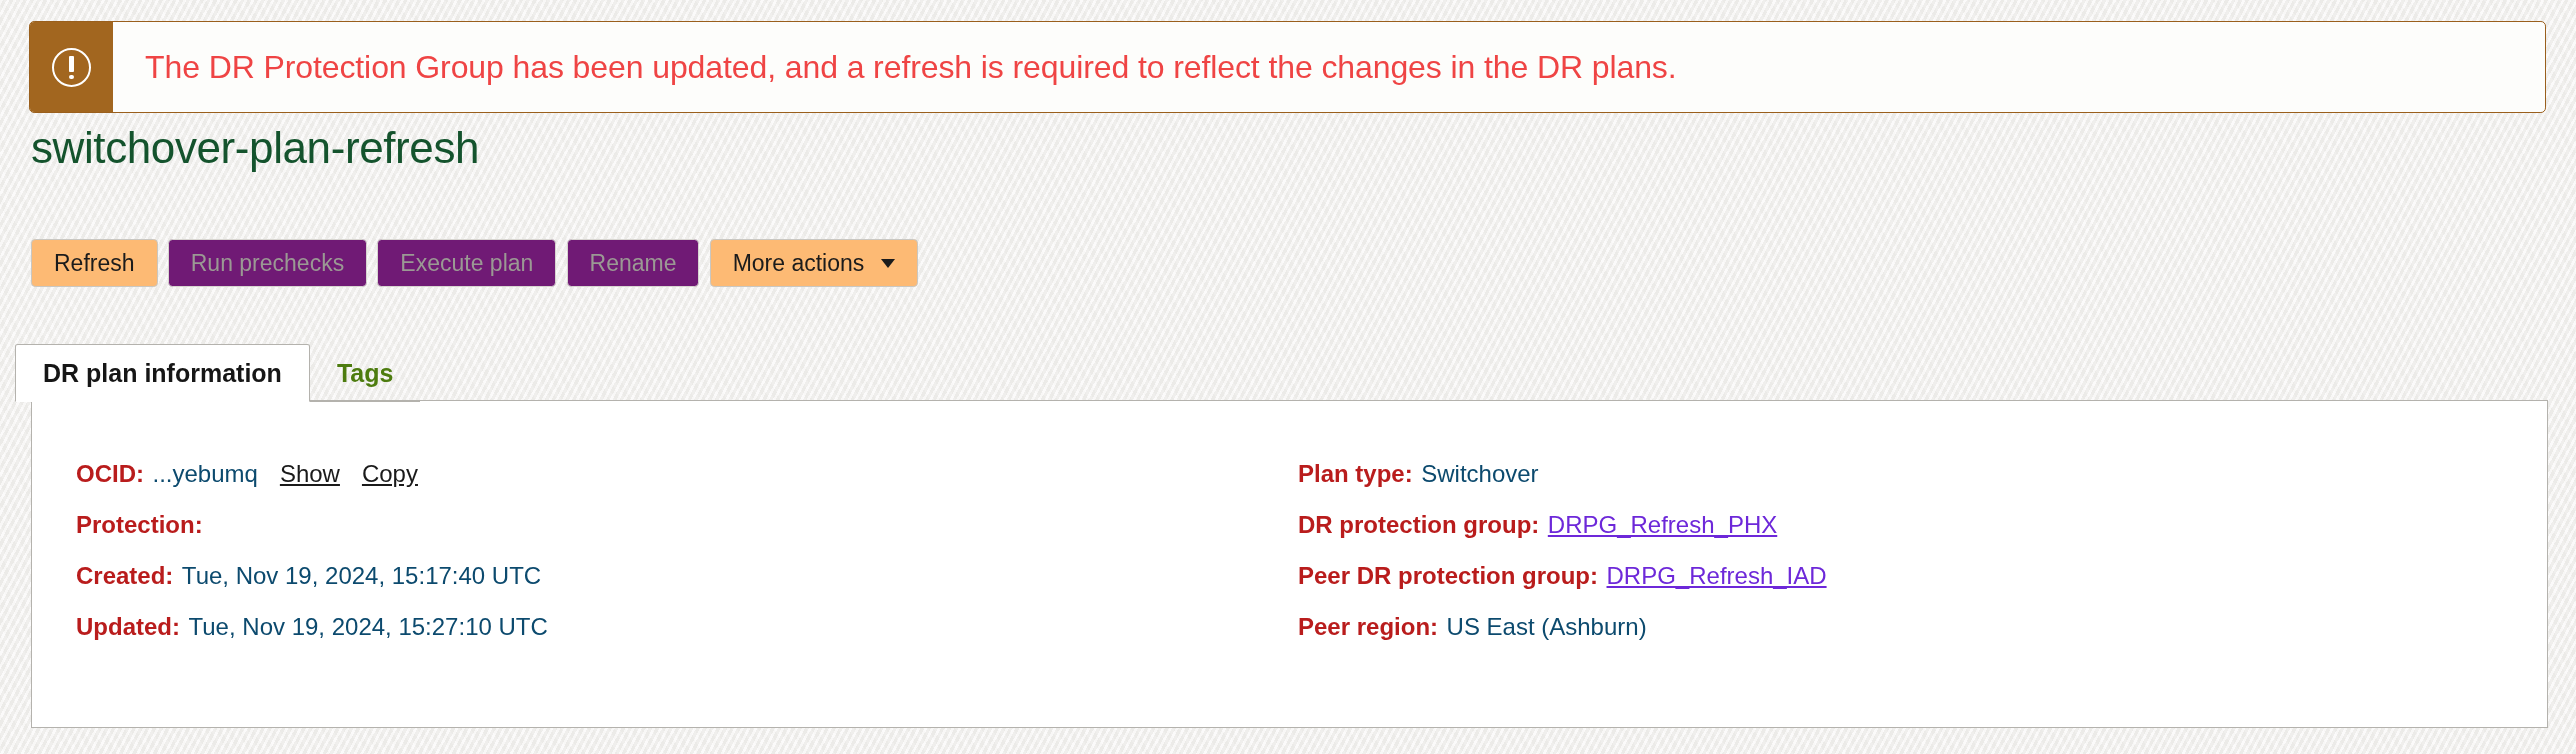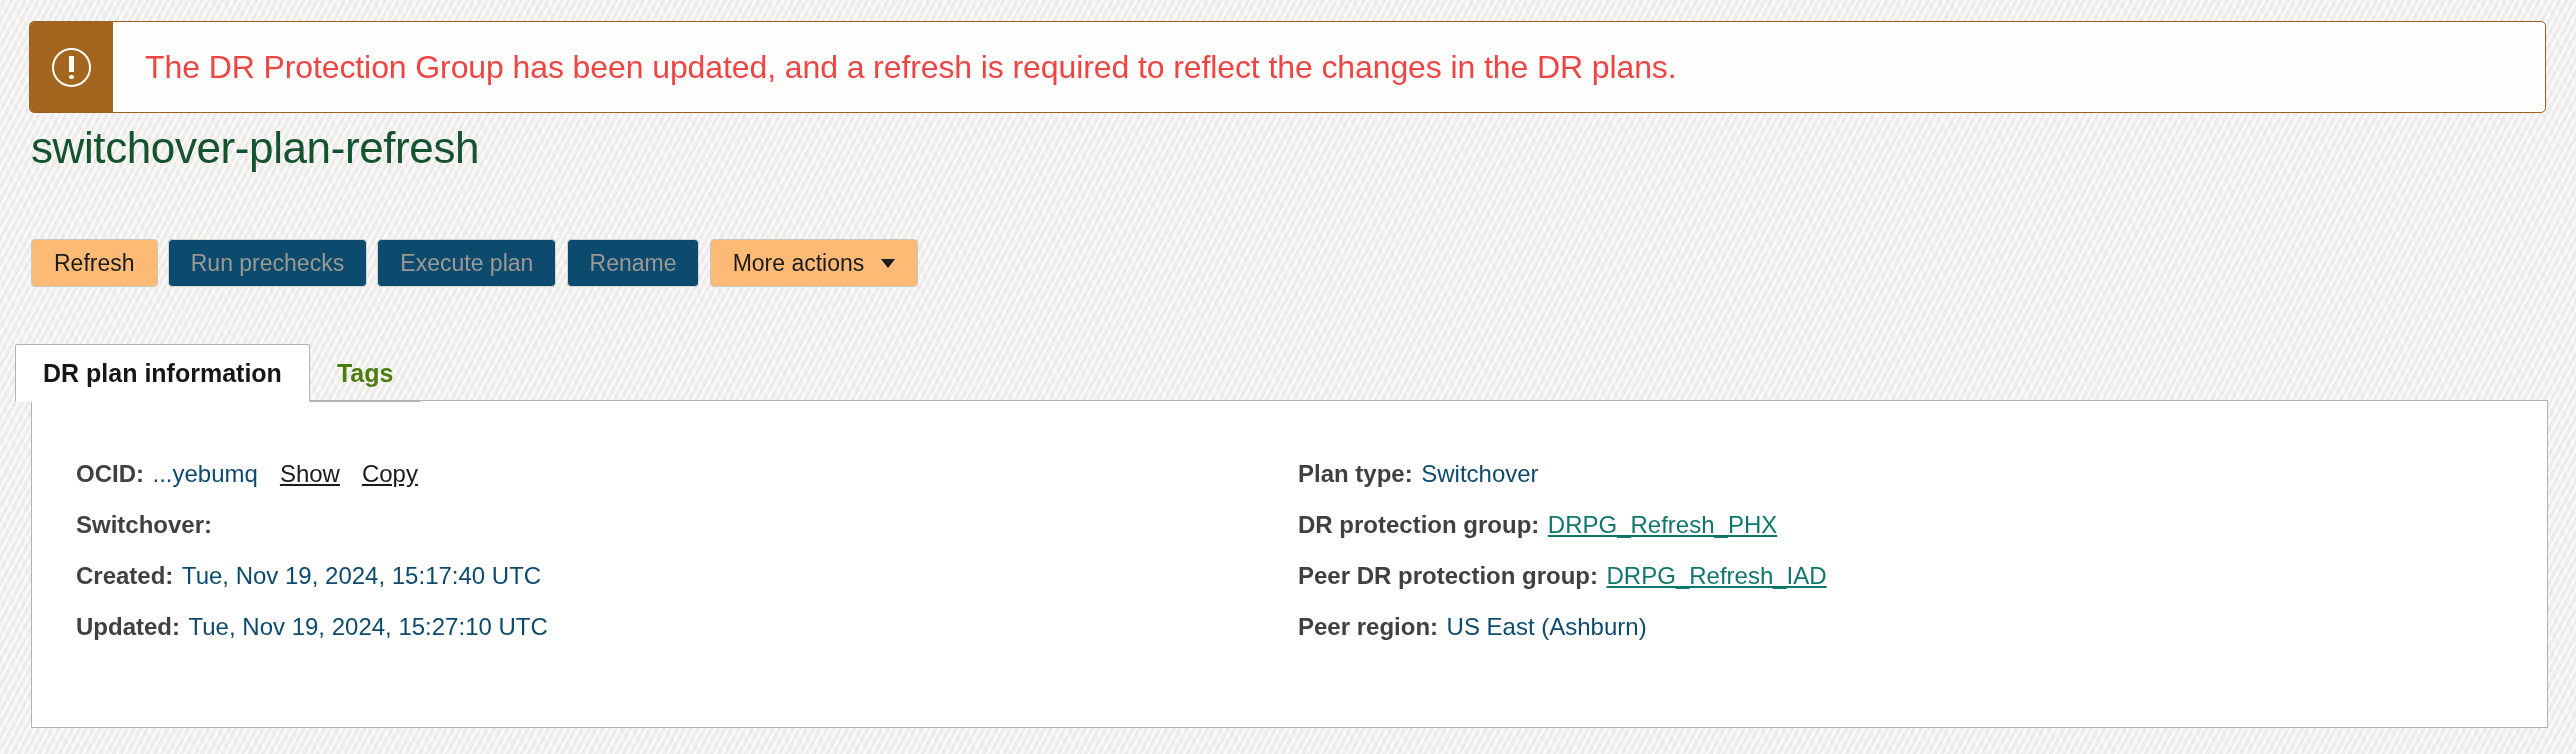--- a/index.html
+++ b/index.html
@@ -103,21 +103,21 @@
     color: #1b1b1b;
     display: inline-flex;
     align-items: center;
     justify-content: center;
     white-space: nowrap;
     cursor: pointer;
   }
   .btn.disabled {
     color: #9b9994;
     border-color: #d7d5d0;
-    background: #0c4a6e;
+    background: #701a75;
     cursor: default;
   }
   .btn .caret {
     margin-left: 17px;
     width: 0; height: 0;
     border-left: 7.7px solid transparent;
     border-right: 7.7px solid transparent;
     border-top: 9.4px solid #1b1b1b;
     display: inline-block;
   }
@@ -189,36 +189,36 @@
     color: #1a1a1a;
     line-height: 1;
     margin-bottom: 0;
     height: 51px;
     display: flex;
     align-items: center;
     white-space: nowrap;
   }
   .detail-label {
     font-weight: 700;
-    color: #404040;
+    color: #b91c1c;
   }
   .detail-value {
     font-weight: 400;
     color: #0c4a6e;
     margin-left: 8.5px;
   }
   .detail-value.empty { margin-left: 0; }
   .inline-link {
     color: #1a1a1a;
     text-decoration: underline;
     margin-left: 22px;
     cursor: pointer;
   }
   .blue-link {
-    color: #0f766e;
+    color: #6d28d9;
     text-decoration: underline;
     margin-left: 8.5px;
     cursor: pointer;
   }
 </style>
 </head>
 <body>
 
 <div class="banner">
   <div class="banner-icon-strip">
@@ -264,21 +264,21 @@
     <div class="detail-col left">
 
       <div class="detail-row">
         <span class="detail-label">OCID:</span>
         <span class="detail-value">...yebumq</span>
         <span class="inline-link">Show</span>
         <span class="inline-link">Copy</span>
       </div>
 
       <div class="detail-row">
-        <span class="detail-label">Switchover:</span>
+        <span class="detail-label">Protection:</span>
         <span class="detail-value empty"></span>
       </div>
 
       <div class="detail-row">
         <span class="detail-label">Created:</span>
         <span class="detail-value">Tue, Nov 19, 2024, 15:17:40 UTC</span>
       </div>
 
       <div class="detail-row">
         <span class="detail-label">Updated:</span>

